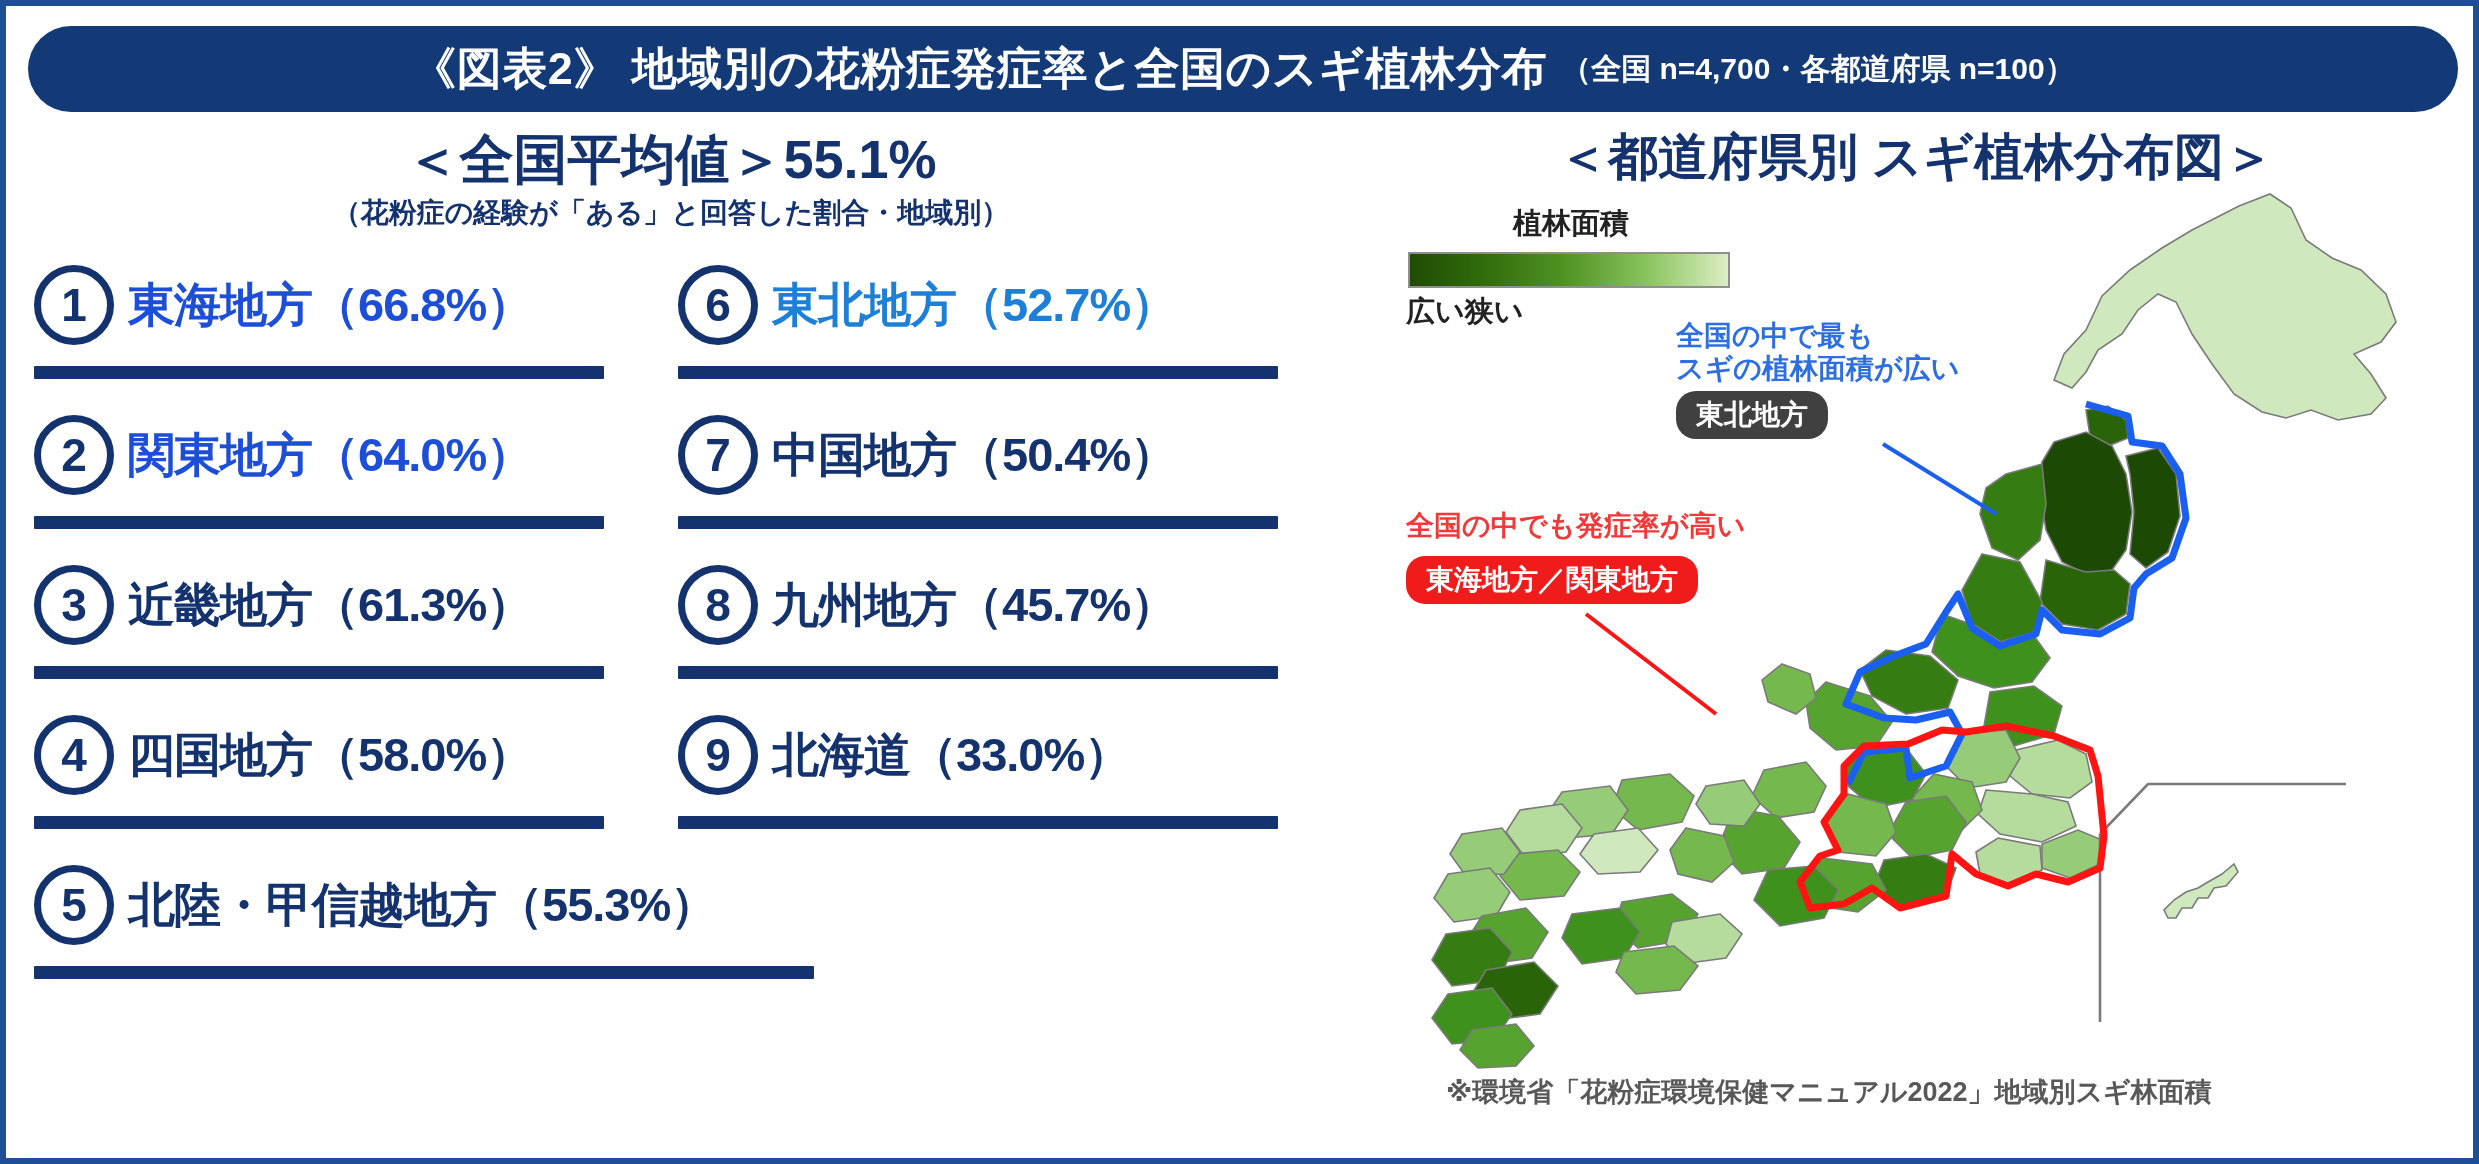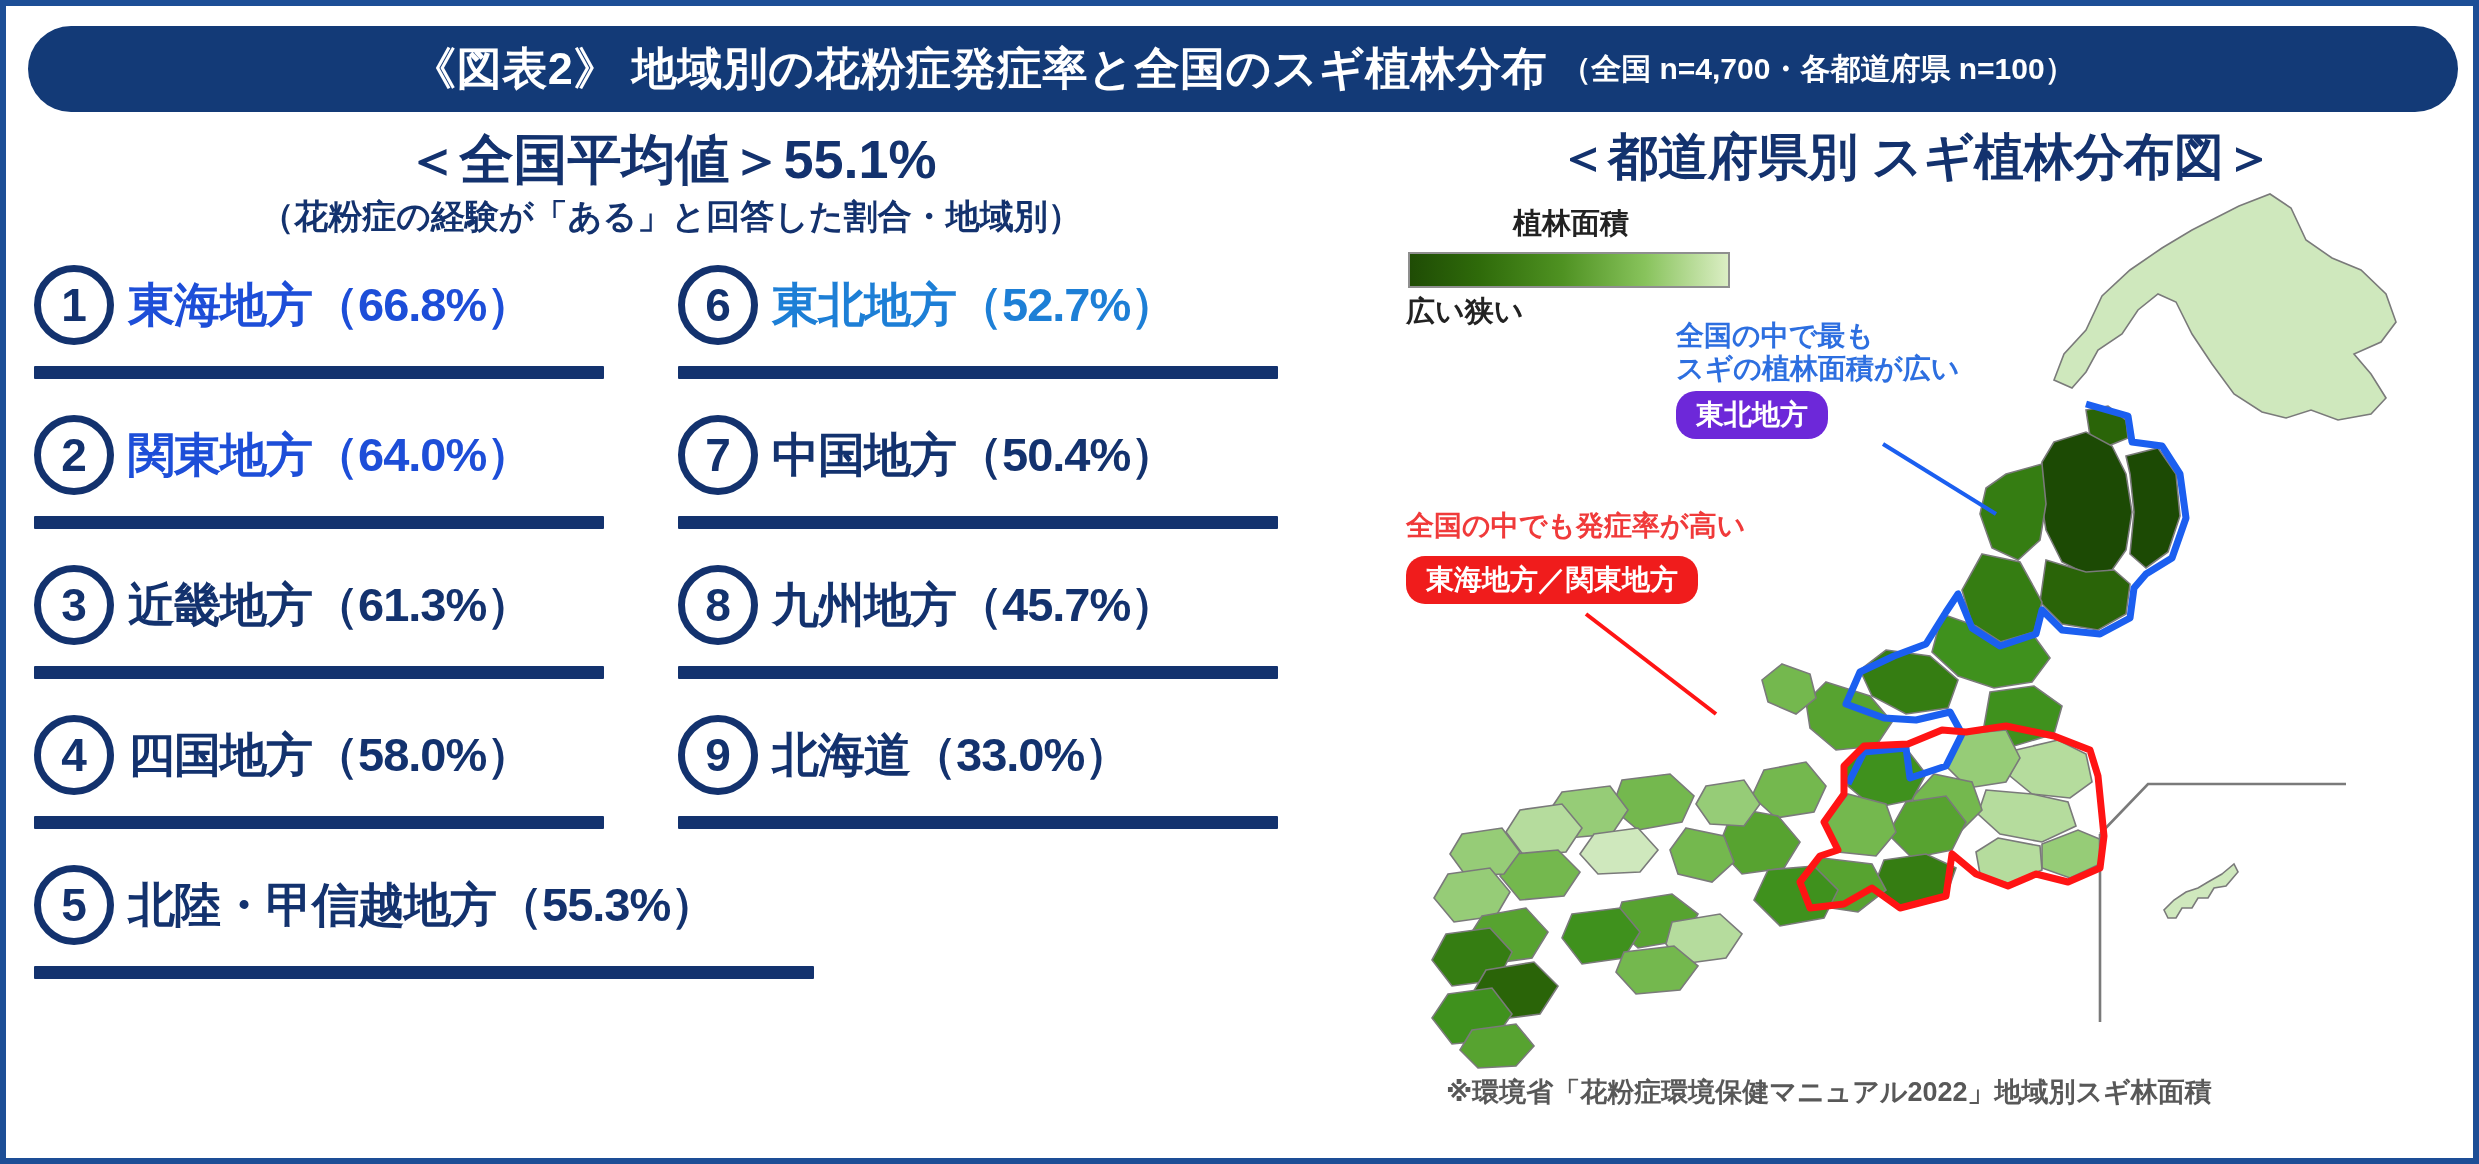--- a/index.html
+++ b/index.html
@@ -32,21 +32,21 @@
     white-space:nowrap;
   }
   
   #left-panel{position:absolute;left:0;top:108px;width:1400px;height:1050px;}
   #avg-head{
     position:absolute;left:0;top:10px;width:1330px;text-align:center;
     color:#13326e;font-size:54px;font-weight:bold;white-space:nowrap;
   }
   #avg-sub{
     position:absolute;left:0;top:80px;width:1330px;text-align:center;
-    color:#13326e;font-size:34px;font-weight:bold;white-space:nowrap;
+    color:#13326e;font-size:28px;font-weight:bold;white-space:nowrap;
   }
   .rank-col{position:absolute;top:130px;}
   #col-left{left:28px;width:640px;}
   #col-right{left:672px;width:640px;}
   .rank-item{position:relative;height:150px;}
   .rank-row{display:flex;align-items:center;height:122px;}
   .rank-num{
     width:80px;height:80px;flex:0 0 80px;
     border:7px solid #13326e;border-radius:50%;
     display:flex;align-items:center;justify-content:center;
@@ -85,21 +85,21 @@
     width:330px;display:flex;
     margin-top:4px;color:#222;font-size:29px;font-weight:bold;
   }
   #callout-blue{position:absolute;left:290px;top:205px;}
   #callout-blue .ctext{
     color:#2d6fe0;font-size:28px;font-weight:bold;line-height:1.18;
     white-space:nowrap;
   }
   #callout-blue .badge{
     display:inline-block;margin-top:6px;padding:5px 20px;
-    background:#6d28d9;color:#fff;border-radius:20px;
+    background:#404040;color:#fff;border-radius:20px;
     font-size:28px;font-weight:bold;white-space:nowrap;
   }
   #callout-red{position:absolute;left:20px;top:395px;}
   #callout-red .ctext{
     color:#f03a3a;font-size:28px;font-weight:bold;line-height:1.18;
     white-space:nowrap;
   }
   #callout-red .badge{
     display:inline-block;margin-top:14px;padding:5px 20px;
     background:#f01c1c;color:#fff;border-radius:19px;

